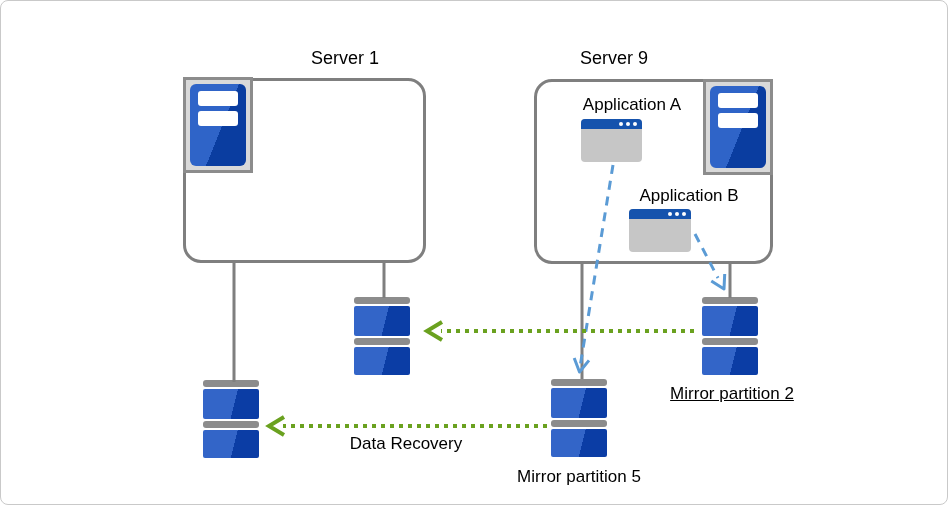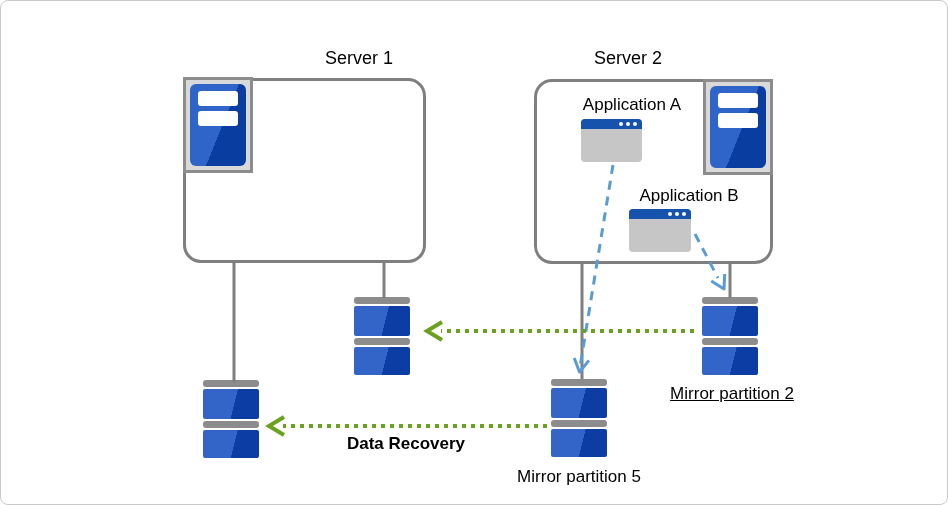--- a/index.html
+++ b/index.html
@@ -12,21 +12,21 @@
     position:absolute;border:3px solid #7f7f7f;border-radius:18px;
     background:#ffffff;box-sizing:border-box;
   }
   #server1-box{left:182px;top:77px;width:243px;height:185px;}
   #server2-box{left:533px;top:78px;width:239px;height:185px;}
 
   .label{
     position:absolute;color:#000;white-space:nowrap;
     transform:translateX(-50%);font-size:17px;z-index:6;
   }
-  .label.big{font-size:18px;margin-left:14px;}
+  .label.big{font-size:18px;}
 
   
   .srv-icon{
     position:absolute;width:70px;height:96px;background:#d9d9d9;
     border:3px solid #8c8c8c;box-sizing:border-box;z-index:3;
   }
   .tower{
     position:absolute;left:4px;top:4px;width:56px;height:82px;border-radius:6px;
     background:linear-gradient(112deg,#2f64c8 0%,#2f64c8 55%,#0a3da0 55%,#0a3da0 100%);
   }
@@ -142,20 +142,20 @@
     <div class="disk-block short"></div>
   </div>
   <div class="disk" style="left:701px;top:296px;">
     <div class="disk-cap"></div>
     <div class="disk-block"></div>
     <div class="disk-cap"></div>
     <div class="disk-block short"></div>
   </div>
 
   <div class="label big" style="left:344px;top:47px;">Server 1</div>
-  <div class="label big" style="left:613px;top:47px;">Server 2</div>
+  <div class="label big" style="left:613px;top:47px;">Server 9</div>
   <div class="label" style="left:688px;top:185px;">Application B</div>
   <div class="label" style="left:631px;top:94px;">Application A</div>
   <div class="label" style="left:731px;top:383px;text-decoration:underline;">Mirror partition 2</div>
   <div class="label" style="left:578px;top:466px;">Mirror partition 5</div>
-  <div class="label" style="left:405px;top:433px;font-weight:bold;">Data Recovery</div>
+  <div class="label" style="left:405px;top:433px;">Data Recovery</div>
 
 </div>
 
 </body></html>

